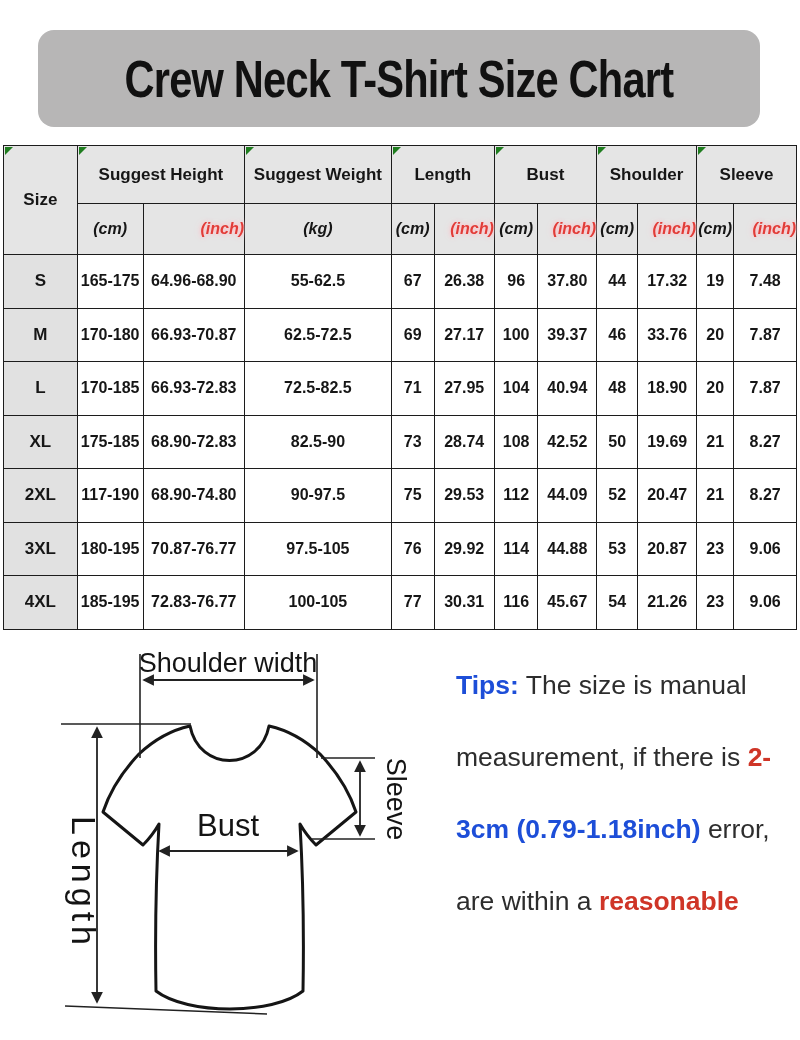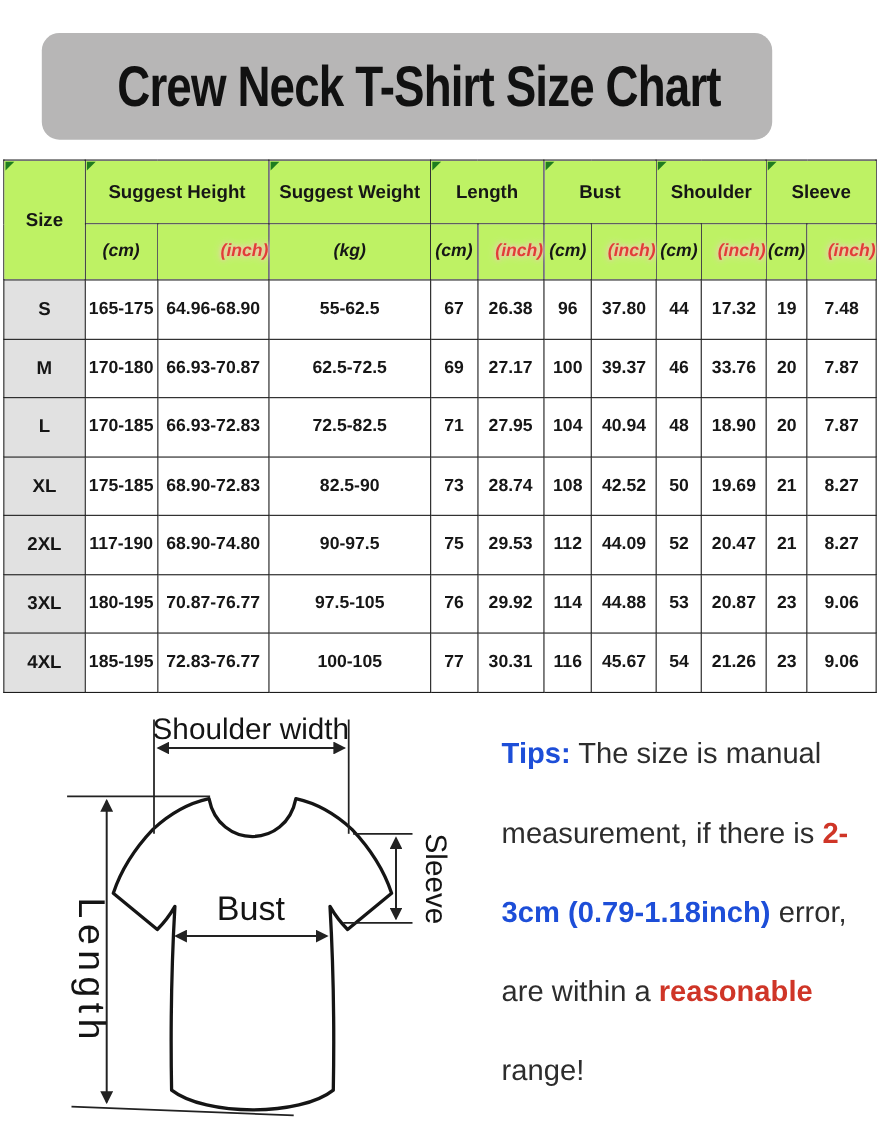--- a/index.html
+++ b/index.html
@@ -1,29 +1,29 @@
 <!DOCTYPE html>
 <html><head>
 <meta charset="utf-8">
 <style>
   * { margin:0; padding:0; box-sizing:border-box; }
   html,body { width:800px; height:1040px; background:#fff; font-family:"Liberation Sans", sans-serif; position:relative; overflow:hidden; }
 
   
-  .banner { position:absolute; left:38px; top:30px; width:664px; height:97px;
-    background:#b7b6b6; border-radius:16px; display:flex; align-items:center; }
+  .banner { position:absolute; left:38px; top:30px; width:722px; height:97px;
+    background:#b7b6b6; border-radius:16px; display:flex; align-items:center; justify-content:center; }
   .banner span { display:inline-block; font-size:52px; font-weight:bold; color:#111;
     letter-spacing:-1px; transform:scaleX(0.8); white-space:nowrap; }
 
   
   .table-wrap { position:absolute; left:3px; top:145px; width:794px; }
   table { width:100%; border-collapse:collapse; table-layout:fixed; }
   th, td { border:1.6px solid #1c1c1c; text-align:center; vertical-align:middle;
     font-weight:bold; color:#161616; background:#fff; padding:0; }
-  thead th { background:#bef264; position:relative; }
+  thead th { background:#e5e5e5; position:relative; }
   thead tr.grp th { height:58px; font-size:17px; }
   thead tr.unit th { height:51px; font-size:16px;font-style:italic; }
   tbody th.size-cell { background:#e1e1e1; font-size:17px; }
   tbody td { font-size:16px; height:53.5px; }
   tbody tr th { height:53.5px; }
   th.red-unit { color:#e23c38; text-shadow:0 0 4px #ffb9c0, 0 0 8px #ffd2d8;text-align:right; }
   .corner { position:absolute; top:1px; left:1px; width:0; height:0;
     border-top:8px solid #1f7d1f; border-right:8px solid transparent; }
 
   
@@ -227,14 +227,13 @@
     <line x1="345" y1="116" x2="345" y2="189" stroke="#222" stroke-width="1.8" marker-start="url(#ah)" marker-end="url(#ah)"></line>
     <text x="372" y="153" text-anchor="middle" font-size="27" transform="rotate(90 372 153)">Sleeve</text>
   </svg>
 </div>
 
 <div class="tips">
   <div class="tline"><span class="red">Tips:</span><span> The size is manual</span></div>
   <div class="tline"><span>measurement, if there is </span><span class="red2">2-</span></div>
   <div class="tline"><span class="red">3cm (0.79-1.18inch)</span><span> error,</span></div>
   <div class="tline"><span>are within a </span><span class="red2">reasonable</span></div>
-  <div class="tline"><span>range!</span></div>
 </div>
 
 </body></html>

